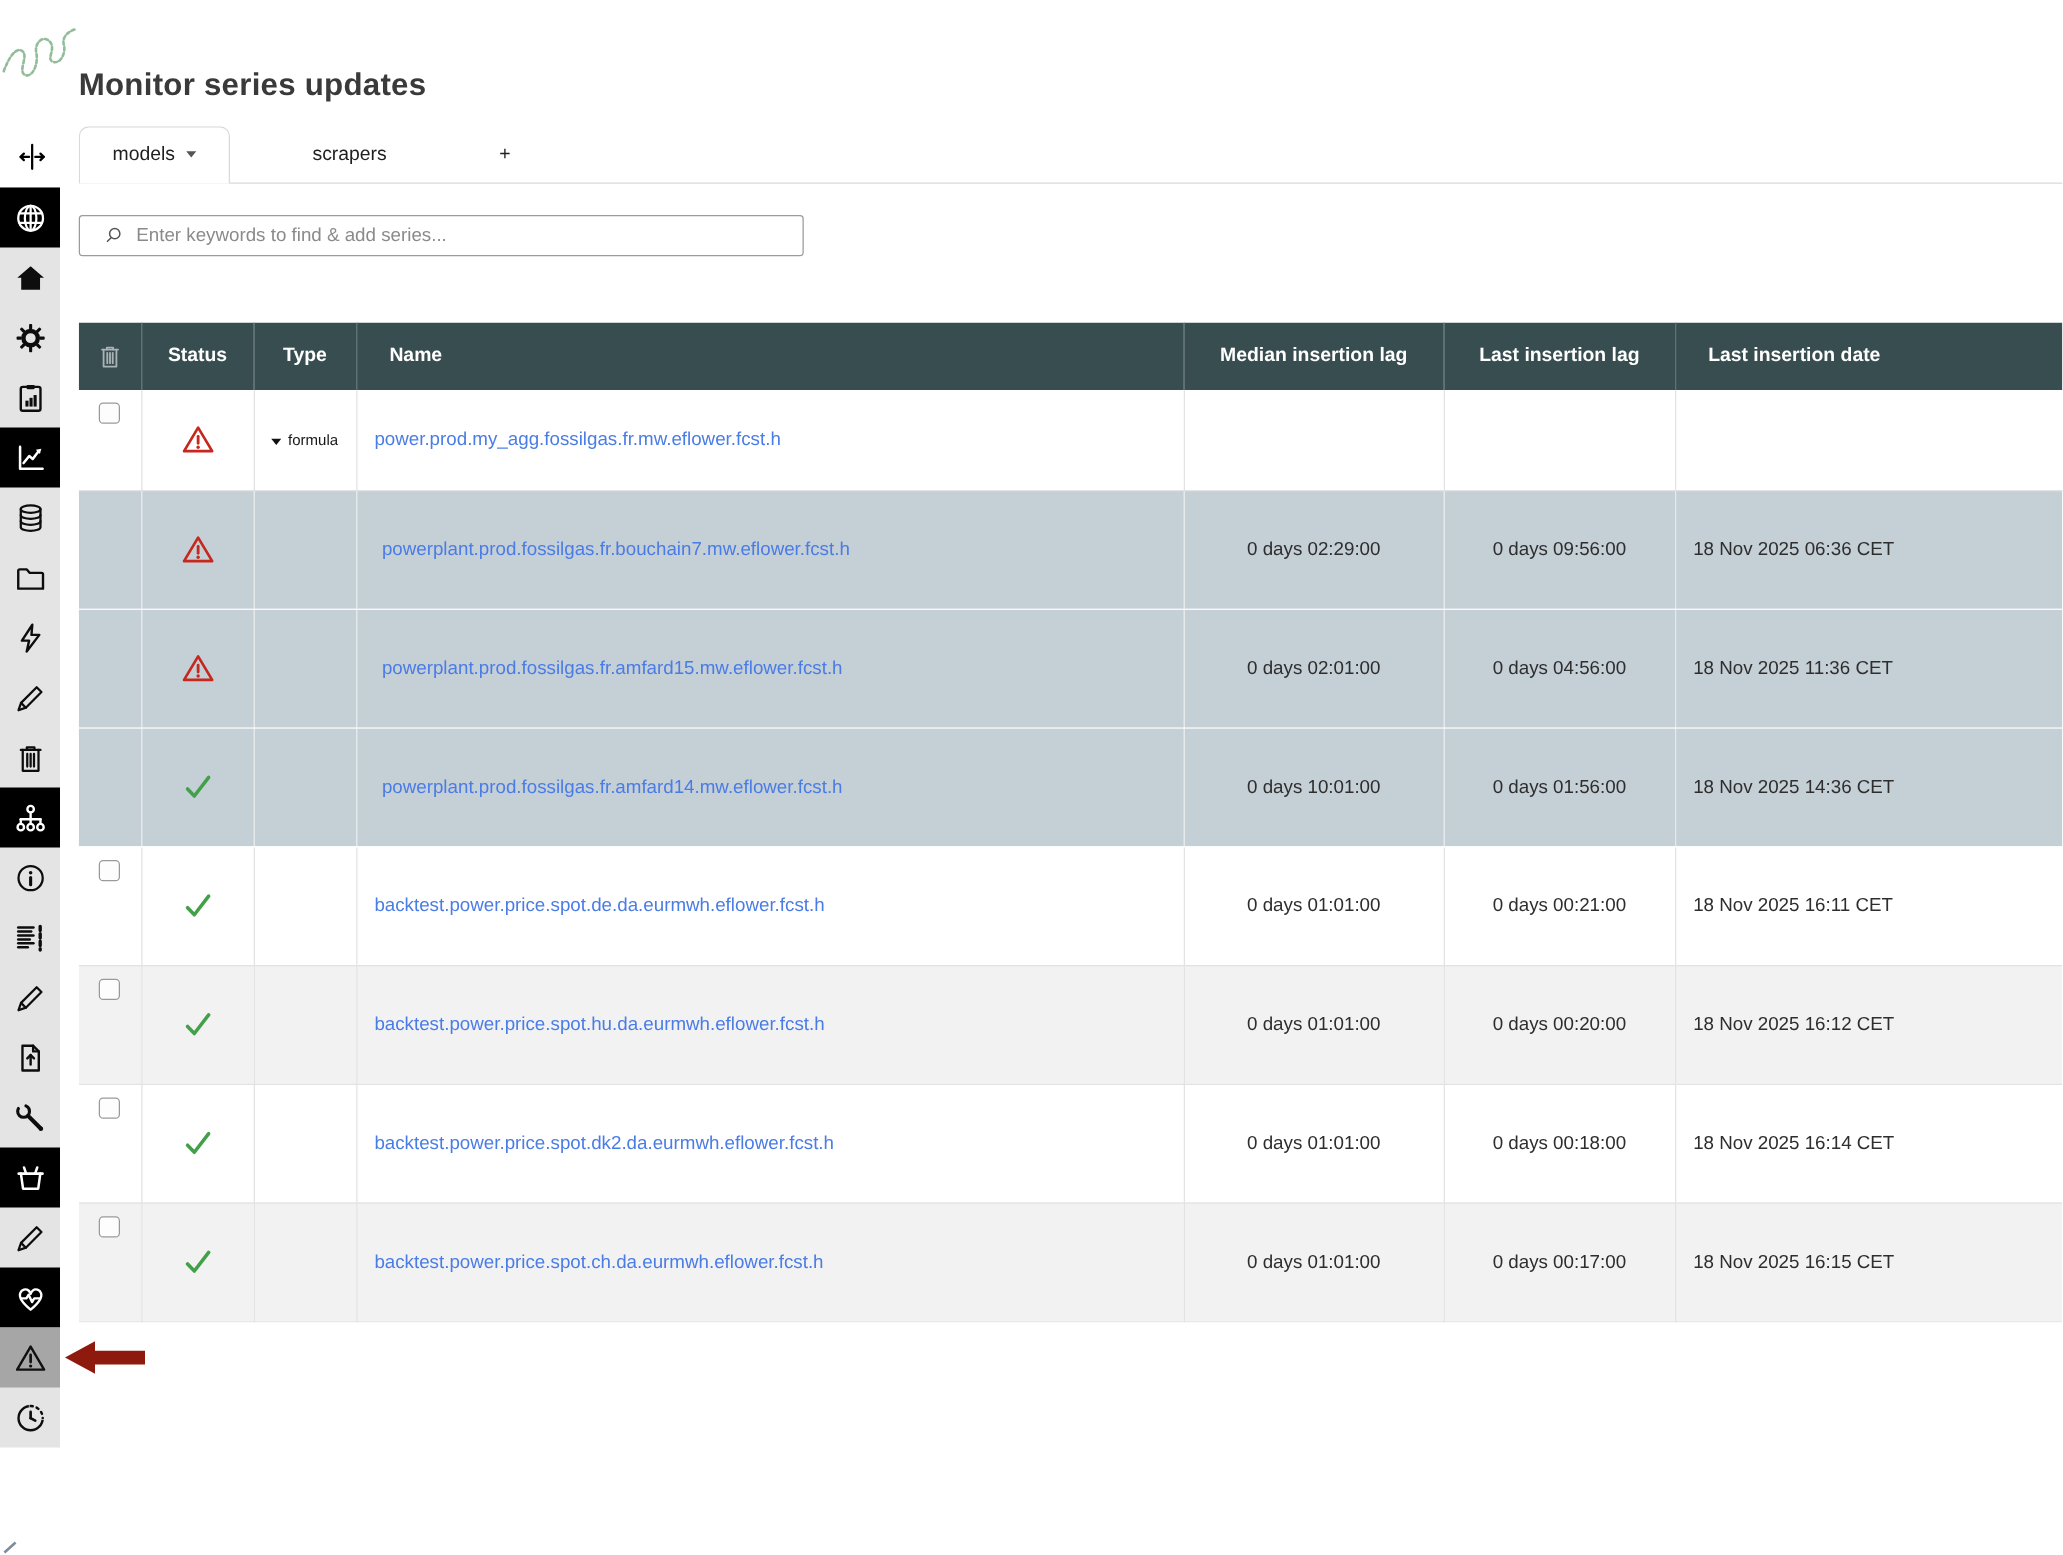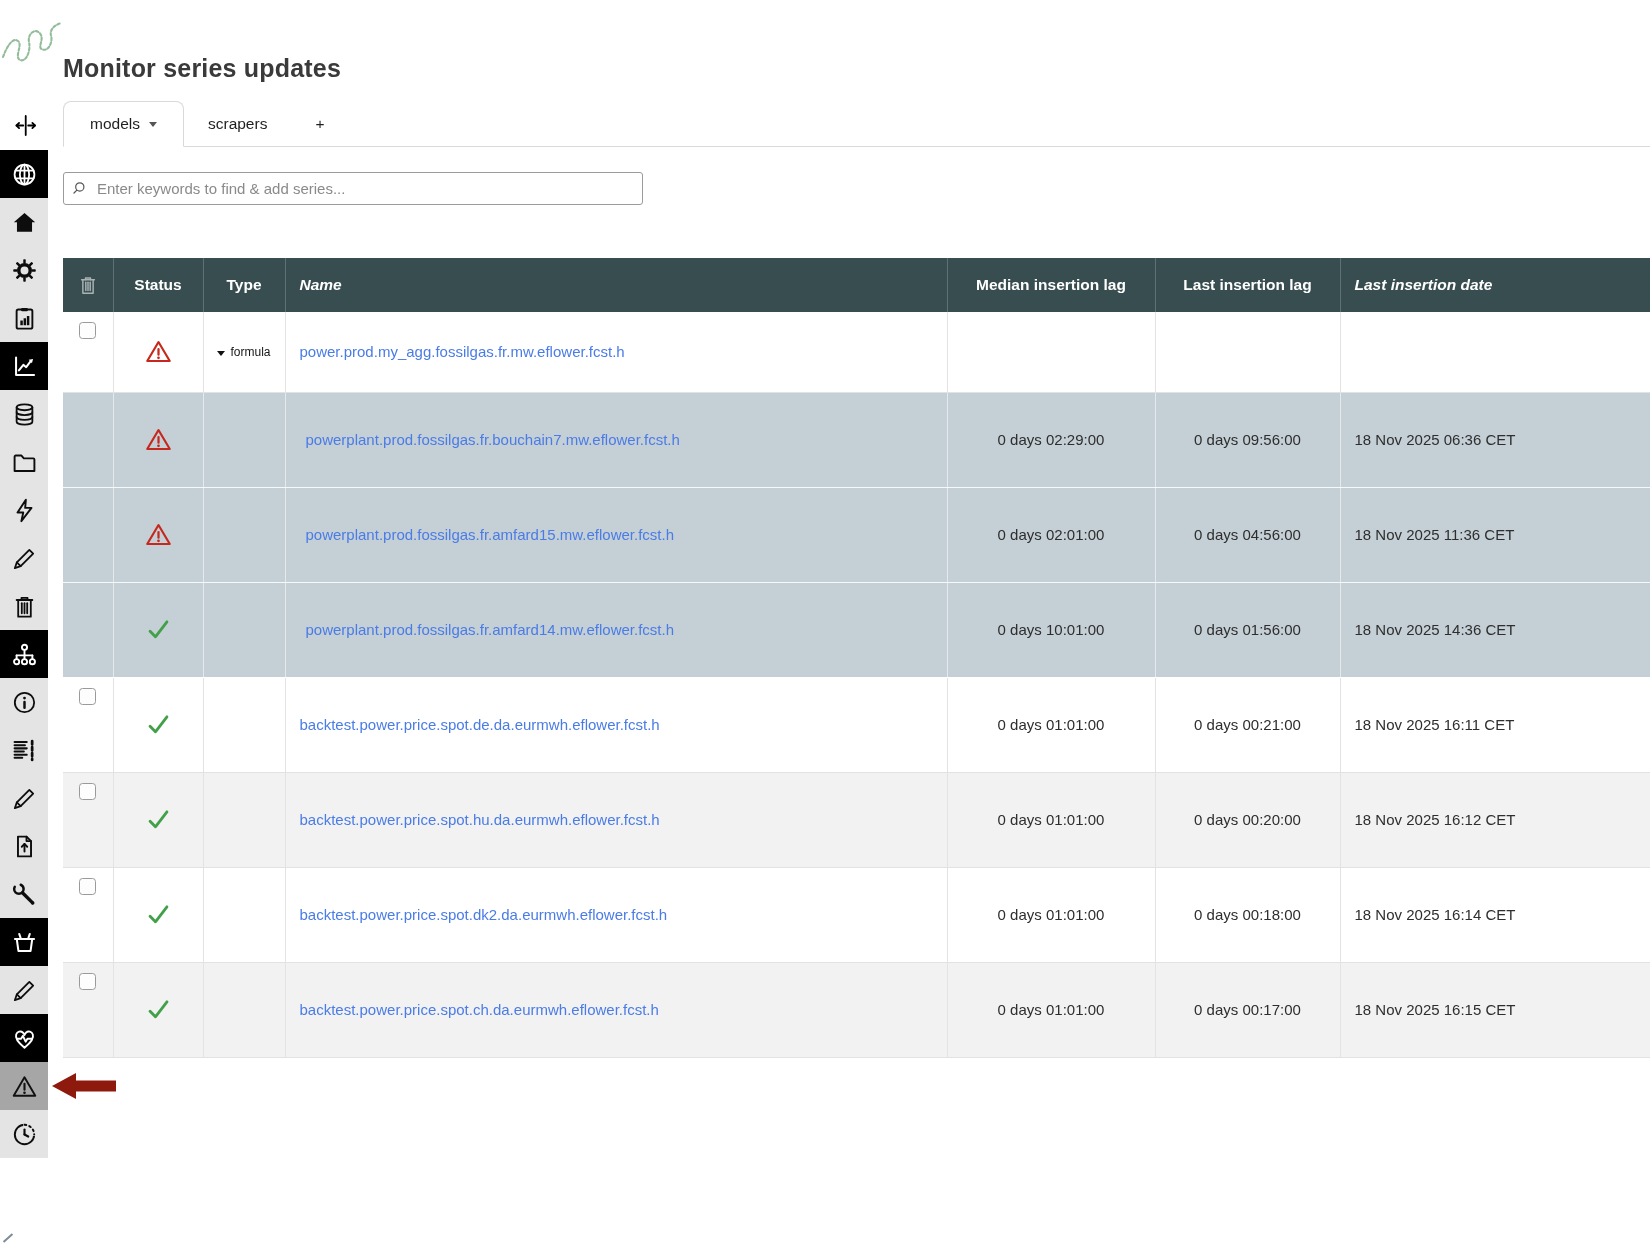--- a/index.html
+++ b/index.html
@@ -21,40 +21,40 @@
   .annot-arrow{position:absolute;left:52px;top:1072px;width:64px;height:28px;}
   
   .corner-mark{position:absolute;left:2px;top:1237px;width:12px;height:2px;
     background:#7d8c99;transform:rotate(-42deg);}
   
   .logo{position:absolute;left:1px;top:12px;width:62px;height:58px;}
   
   .main{position:absolute;left:63px;top:0;width:1587px;}
   h1.title{margin:55px 0 0 0;font-size:25px;line-height:1.1;font-weight:600;color:#3a3a3a;letter-spacing:.2px;}
   
-  .tabbar{margin-top:14px;display:flex;align-items:flex-end;border-bottom:1px solid #d9d9d9;height:49px;}
+  .tabbar{margin-top:14px;display:flex;align-items:flex-end;border-bottom:1px solid #d9d9d9;height:49px;gap:42px;}
   .tab{padding:13px 24px;font-size:15.5px;color:#1f1f1f;cursor:default;white-space:nowrap;}
   .tab.active{background:#fff;border:1px solid #d9d9d9;border-bottom:1px solid #fff;
     border-radius:8px 8px 0 0;margin-bottom:-1px;padding:13px 26px;}
   .tab-caret{display:inline-block;width:0;height:0;border-left:4.5px solid transparent;
     border-right:4.5px solid transparent;border-top:5.5px solid #555;margin-left:9px;vertical-align:middle;}
   
   .search{margin-top:25px;width:580px;height:33px;border:1px solid #9b9b9b;border-radius:3px;
-    display:flex;align-items:center;padding:0 8px;box-sizing:border-box;background:#fff;}
+    display:flex;align-items:center;padding:0 20px;box-sizing:border-box;background:#fff;}
   .search svg{width:17px;height:17px;color:#555;flex:0 0 auto;margin-right:6px;}
   .search input{border:none;outline:none;flex:1;font-size:15px;font-family:inherit;color:#333;background:transparent;}
   .search input::placeholder{color:#8a8a8a;}
   
   .tablewrap{margin-top:53px;width:1587px;overflow:hidden;}
   table{border-collapse:collapse;table-layout:fixed;width:1587px;}
   col.c1{width:50px;}col.c2{width:90px;}col.c3{width:82px;}col.c4{width:662px;}
   col.c5{width:208px;}col.c6{width:185px;}col.c7{width:310px;}
   thead th{background:#384d50;color:#fff;height:54px;font-size:15.5px;font-weight:bold;
     border-right:1px solid #5f7174;text-align:center;padding:0;margin-left:19px;}
-  thead th.al{text-align:left;padding-left:14px;font-style:italic;}
+  thead th.al{text-align:left;padding-left:26px;}
   thead th:last-child{border-right:none;}
   thead th .th-trash svg{width:22px;height:22px;color:#a9b2b4;display:inline-block;vertical-align:middle;}
   tbody td{height:84px;border-right:1px solid #e3e3e3;border-bottom:1px solid #e2e2e2;
     font-size:15px;color:#2e2e2e;vertical-align:middle;padding:0;background-clip:padding-box;}
   tbody td:last-child{border-right:none;}
   tr.formula-row td{height:70px;}
   tr.alt td{background:#f2f2f2;}
   tr.child td{background:#c5cfd6;border-right:1px solid rgba(255,255,255,.55);border-bottom:1px solid rgba(255,255,255,.85);}
   td.c-check{vertical-align:top;padding-top:10px;text-align:center;}
   .cb{display:inline-block;width:17px;height:17px;border:1.5px solid #9a9a9a;border-radius:3.5px;background:#fdfdfd;box-sizing:border-box;}

